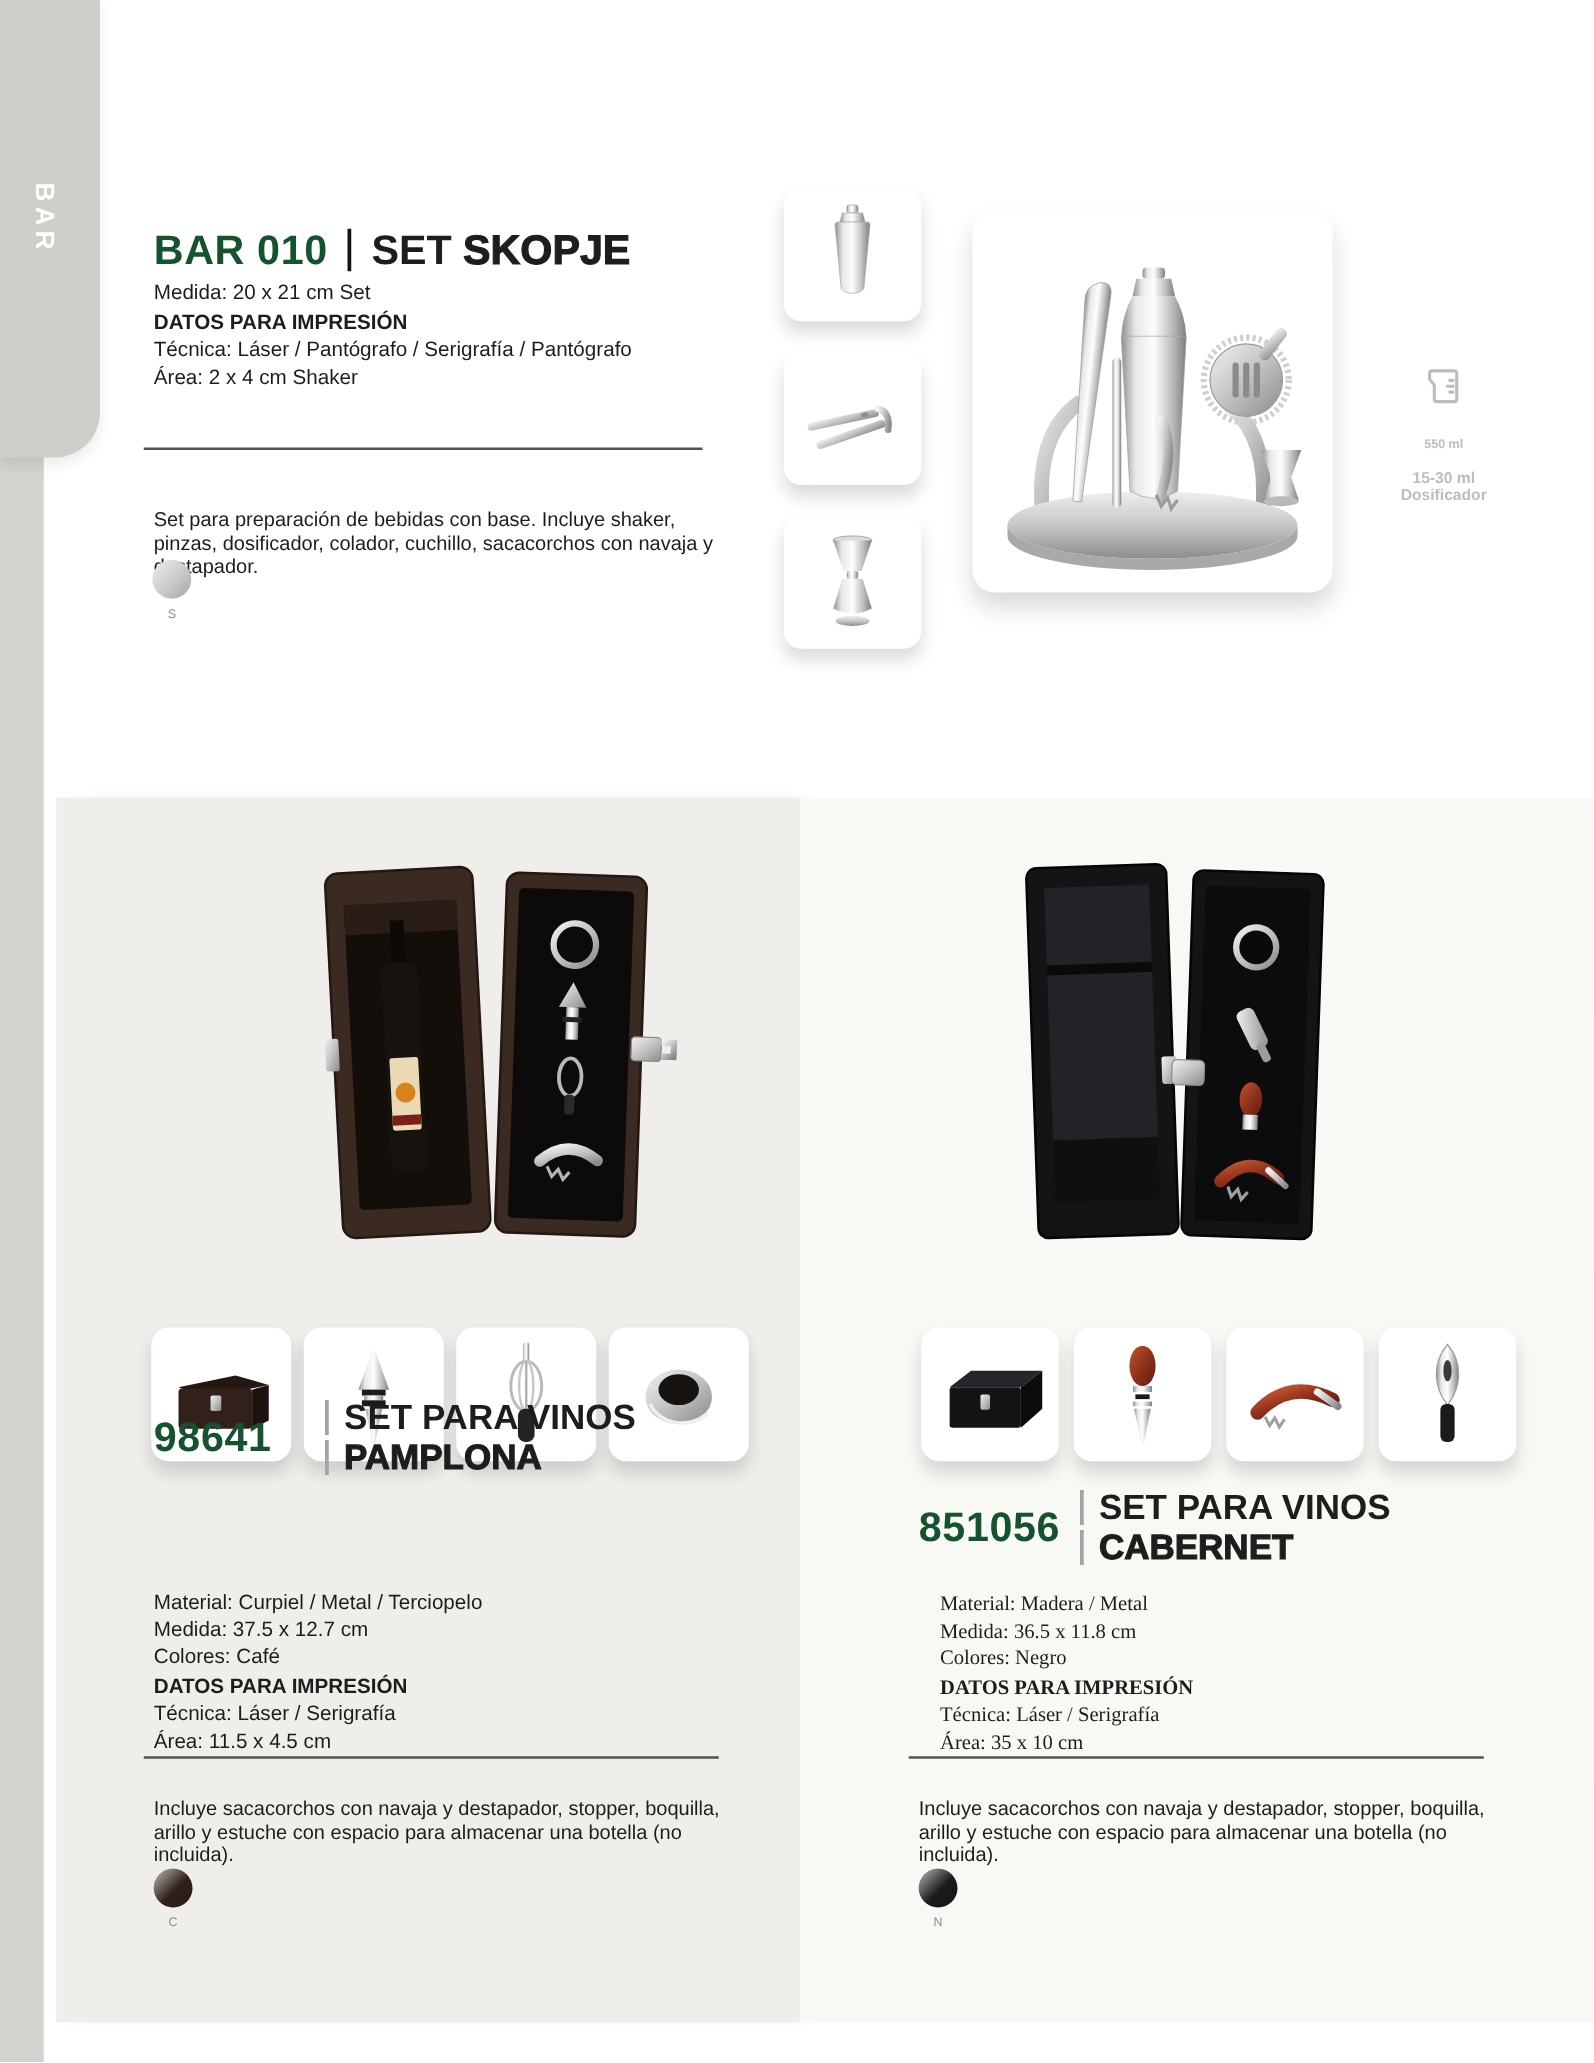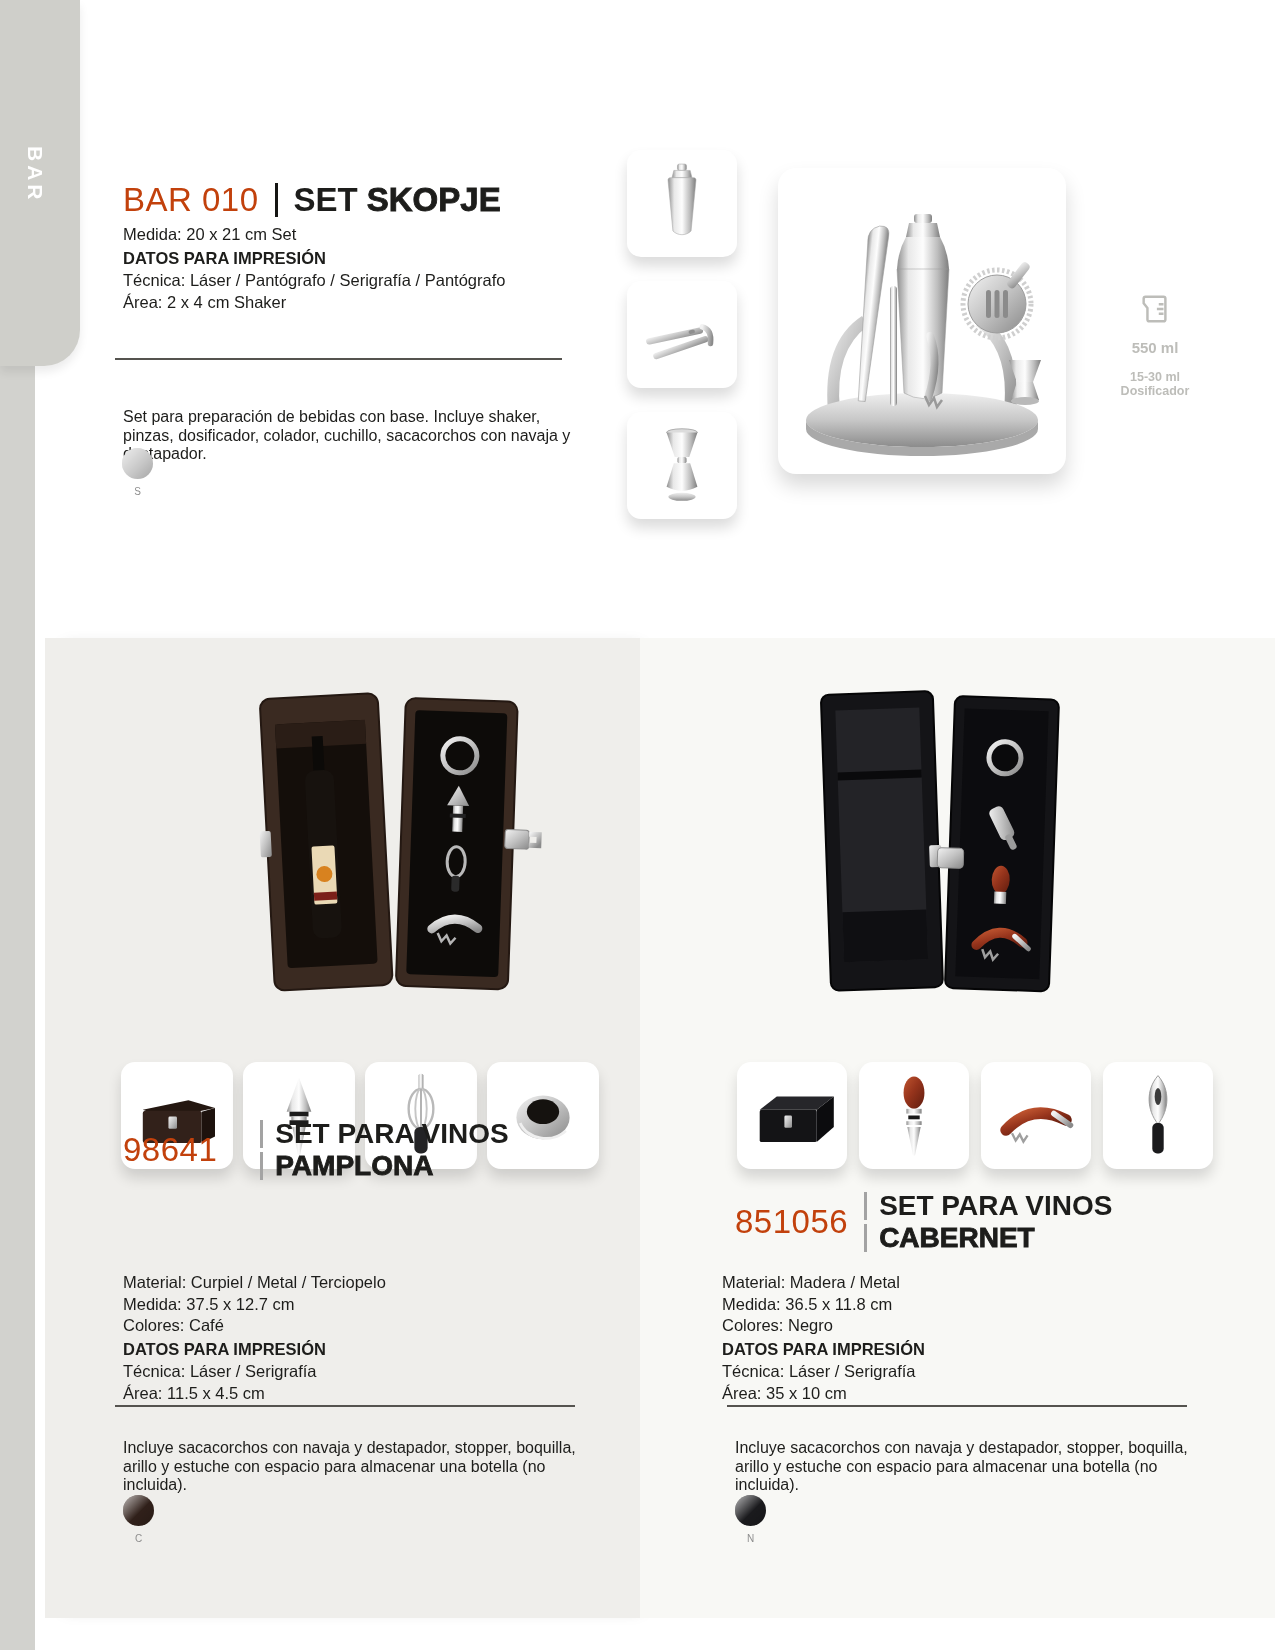--- a/index.html
+++ b/index.html
@@ -9,37 +9,37 @@
   
   .side-strip{position:absolute;left:0;top:0;width:35px;height:1650px;background:#d2d2ce;}
   .bar-tab{position:absolute;left:0;top:0;width:80px;height:366px;background:#cfcfca;
            border-radius:0 0 36px 0;box-shadow:0 6px 10px rgba(0,0,0,.08);}
   .bar-tab-label{position:absolute;left:23px;top:146px;writing-mode:vertical-rl;
            color:#ffffff;font-size:21px;font-weight:700;letter-spacing:4px;}
 
   
   .p-head{position:absolute;display:flex;align-items:center;gap:16px;}
   .p1-head{left:123px;top:179px;height:42px;}
-  .p-code{font-size:33px;font-weight:400;color:#c2410c;letter-spacing:.5px;white-space:nowrap;}
+  .p-code{font-size:33px;font-weight:700;color:#14532d;letter-spacing:.5px;white-space:nowrap;}
   .vbar{width:3px;height:34px;background:#151513;}
   .p1-name{font-size:33px;font-weight:700;white-space:nowrap;}
   .name-reg{margin-right:9px;}
   .xb{-webkit-text-stroke:.9px #1d1d1b;}
 
   .p2-head{left:123px;top:1120px;gap:43px;}
   .p3-head{left:735px;top:1192px;}
   .title2{display:flex;flex-direction:column;gap:4px;}
   .t2line{border-left:3px solid #a3a3a3;padding-left:12px;font-size:28px;line-height:28px;
           font-weight:700;white-space:nowrap;}
 
   
   .specs{position:absolute;font-size:16.5px;line-height:21.5px;color:#1d1d1b;}
   .p1-specs{left:123px;top:224px;}
   .p2-specs{left:123px;top:1272px;}
-  .p3-specs{left:722px;top:1272px;}
+  .p3-specs{left:752px;top:1272px;font-family:Liberation Serif, serif;}
   .sp-bold{font-weight:700;margin:2px 0 1px 0;}
 
   .divider{position:absolute;height:1.5px;background:#55534f;}
   .p1-div{left:115px;top:358px;width:447px;}
   .p2-div{left:115px;top:1405px;width:460px;}
   .p3-div{left:727px;top:1405px;width:460px;}
 
   .desc{position:absolute;font-size:16px;line-height:18.5px;white-space:pre-line;width:520px;}
   .p1-desc{left:123px;top:392px;}
   .p2-desc{left:123px;top:1423px;}
@@ -59,21 +59,21 @@
   .card{position:absolute;background:#ffffff;display:flex;align-items:center;justify-content:center;}
   .thumb{border-radius:14px;box-shadow:0 9px 14px rgba(0,0,0,.14);}
   .t1{left:627px;top:150px;width:110px;height:107px;}
   .t2{left:627px;top:281px;width:110px;height:107px;}
   .t3{left:627px;top:412px;width:110px;height:107px;}
   .main-card{left:778px;top:168px;width:288px;height:306px;border-radius:18px;
              box-shadow:0 12px 20px rgba(0,0,0,.15);}
 
   
   .capacity{position:absolute;left:1103px;top:292px;width:104px;text-align:center;color:#bdbdb9;}
-  .cap-val{font-size:15px;font-weight:700;margin-top:9px;}
+  .cap-val{font-size:10px;font-weight:700;margin-top:19px;}
   .cap-range{font-size:12.5px;font-weight:700;margin-top:14px;}
   .cap-lab{font-size:12.5px;font-weight:700;}
 
   
   .panel-l{position:absolute;left:45px;top:638px;width:595px;height:980px;background:#efeeeb;
            box-shadow:10px 0 16px -10px rgba(0,0,0,.22);}
   .panel-r{position:absolute;left:640px;top:638px;width:635px;height:980px;background:#f8f8f5;}
 
   .img-l{position:absolute;left:205px;top:678px;}
   .img-r{position:absolute;left:798px;top:678px;}

